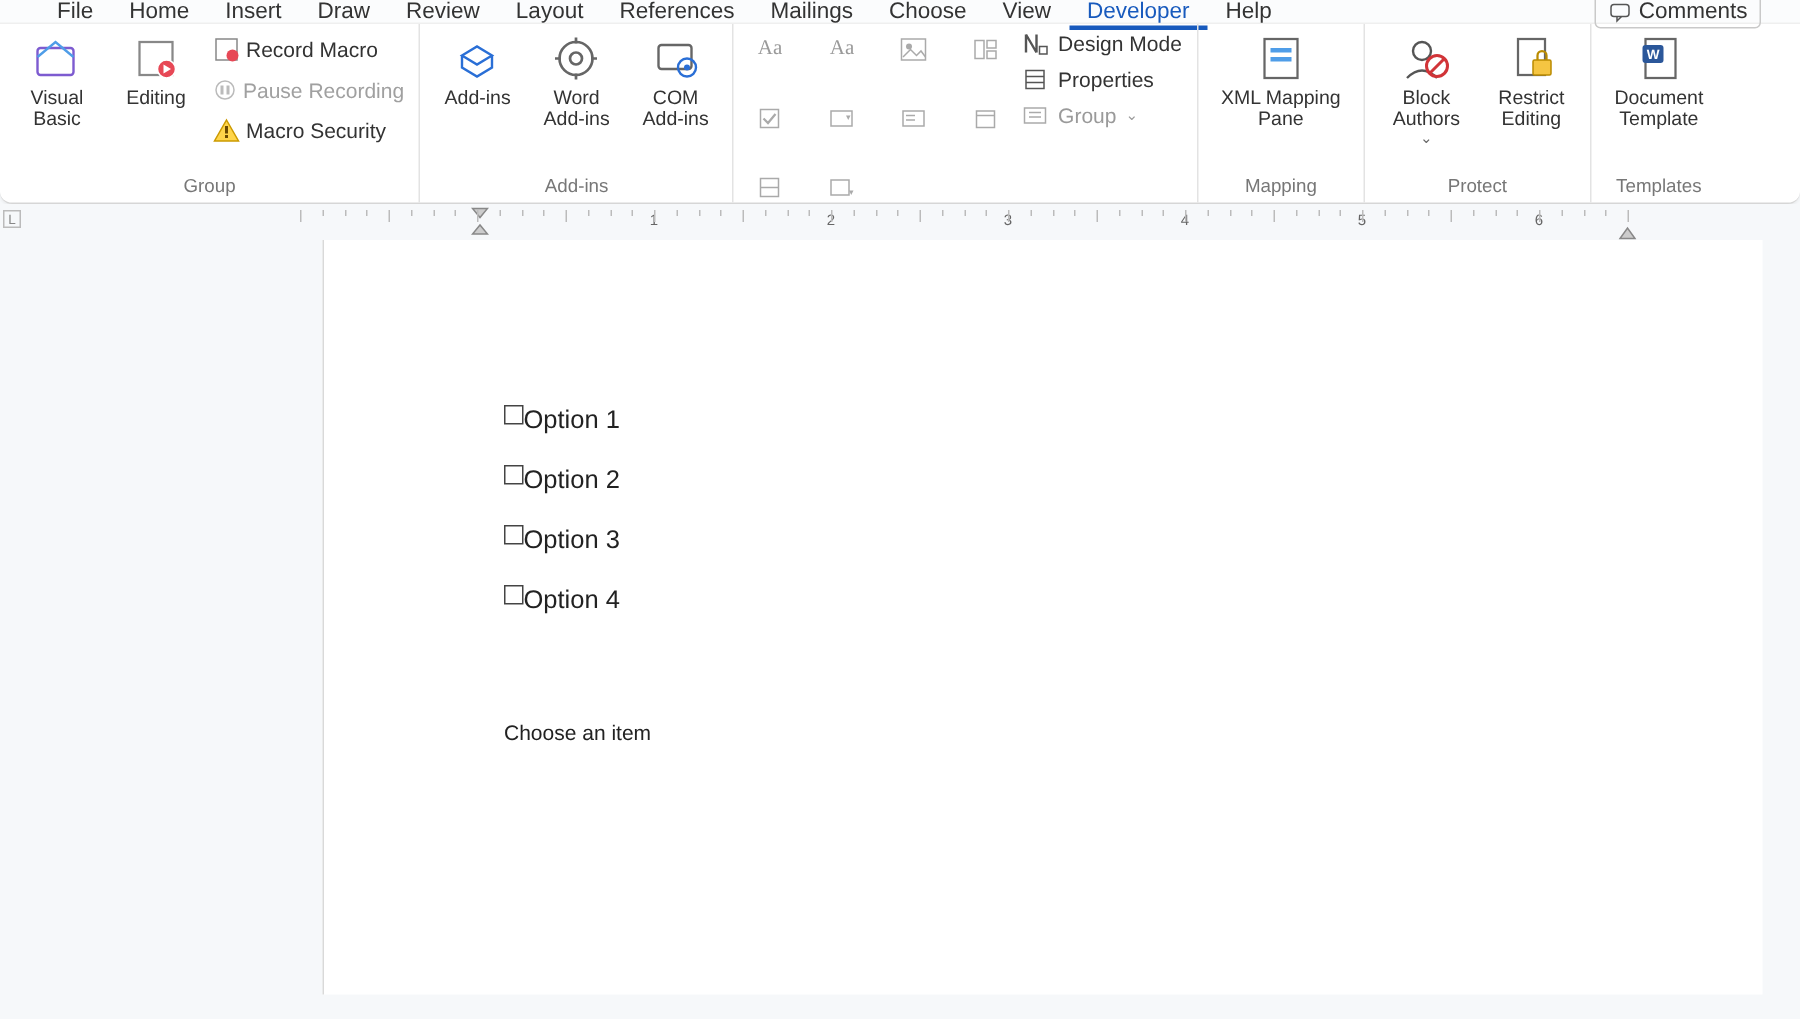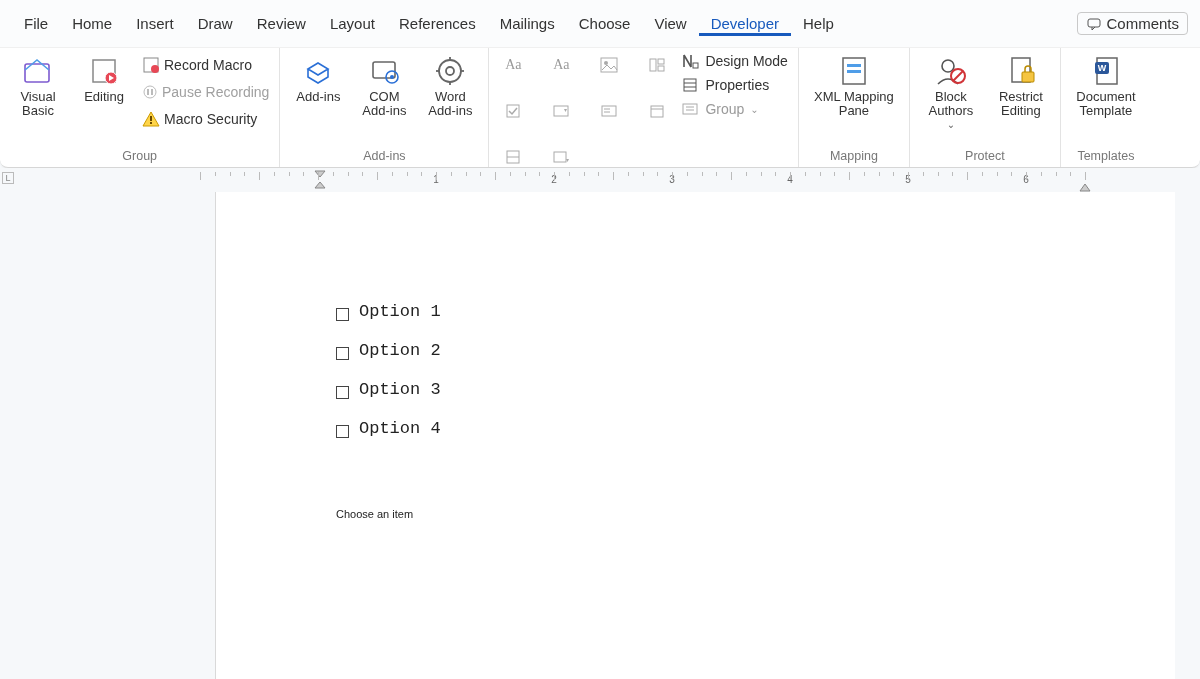--- a/index.html
+++ b/index.html
@@ -1,17 +1,17 @@
 <!DOCTYPE html>
 <html><head>
 <meta charset="utf-8">
 <style>
   * { box-sizing: border-box; margin: 0; padding: 0; }
   html, body { width: 1200px; height: 679px; font-family: "Segoe UI", Arial, sans-serif; background: #f6f8fa; overflow: hidden; }
-  .tabs { display: flex; align-items: center; height: 48px; padding: 0 12px; background:#fbfcfd; border-bottom:1px solid #f0f0f0;}
+  .tabs { display: flex; align-items: center; height: 16px; padding: 0 26px; background:#fbfcfd; border-bottom:1px solid #f0f0f0;}
   .tab { padding: 4px 12px; font-size: 15px; color:#333; cursor:pointer; }
   .tab.active { color:#185abd; border-bottom: 3px solid #185abd; padding-bottom:1px;}
   .comments-btn { margin-left:auto; border:1px solid #c9c9c9; border-radius:4px; padding:2px 8px; font-size:15px; color:#333; display:flex; align-items:center; gap:4px; cursor:pointer;}
   .ribbon { display:flex; background:#ffffff; border-bottom:1px solid #d6d6d6; height:120px; border-radius:0 0 8px 8px; box-shadow:0 1px 2px rgba(0,0,0,0.05);}
   .group { border-right:1px solid #e3e3e3; padding:4px 10px 0 10px; display:flex; flex-direction:column; justify-content:space-between; }
   .group:last-child { border-right:none;}
   .group-row { display:flex; align-items:flex-start; gap:10px;}
   .bigbtn { display:flex; flex-direction:column; align-items:center; width:56px; font-size:13px; color:#333; text-align:center; cursor:pointer; line-height:14px; padding-top:2px;}
   .bigbtn .ico { width:34px; height:34px; display:flex; align-items:center; justify-content:center; margin-bottom:2px;}
   .smbtn { display:flex; align-items:center; gap:4px; font-size:14px; color:#333; padding:2px 0; cursor:pointer;}
@@ -20,28 +20,28 @@
   .controls-col { display:flex; flex-direction:column; gap:6px; font-size:14px; color:#333;}
   .controls-col .row { display:flex; align-items:center; gap:6px;}
   .grey { color:#9a9a9a;}
   .ruler-area { height:24px; position:relative; background:#f6f8fa;}
   .ruler { position:absolute; left:200px; right:40px; top:4px; height:16px; font-size:10px; color:#666;}
   .ruler .tick { position:absolute; top:0; border-left:1px solid #bbb; height:6px;}
   .ruler .num { position:absolute; top:2px; transform:translateX(-50%); }
   .doc-area { position:relative; height:calc(679px - 32px - 120px - 24px); background:#f6f8fa;}
   .page { position:absolute; left:215px; top:0; width:960px; height:100%; background:#ffffff; border-left:1px solid #d9d9d9;}
   .doc-content { position:absolute; left:120px; top:110px; font-size:17px; color:#222;}
-  .opt { display:flex; align-items:flex-end; gap:10px; margin-bottom:20px;font-family:Liberation Mono, monospace;}
+  .opt { display:flex; align-items:flex-start; margin-bottom:20px;}
   .chk { width:13px; height:13px; border:1.5px solid #444; display:inline-block;}
   .date-row { margin-top:40px; display:flex; align-items:center;}
   .date-label { font-size:17px;}
   .date-handle { width:8px; height:22px; border:1px dotted #888; margin-left:2px; background:#eee;}
   .date-field { border:1px solid #888; background:#d7d7d7; color:#555; padding:2px 6px; font-size:16px; height:26px; display:flex; align-items:center;}
   .date-drop { width:26px; height:30px; border:1px solid #888; display:flex; align-items:center; justify-content:center; cursor:pointer; margin-left:2px; background:#f5f5f5;}
-  .choose-row { margin-top:70px; font-size:11px;}
+  .choose-row { margin-top:70px; font-size:14px;}
   svg { display:block;}
 </style>
 </head>
 <body>
 
 <div class="tabs" id="tabs">
     <div class="tab">File</div>
     <div class="tab">Home</div>
     <div class="tab">Insert</div>
     <div class="tab">Draw</div>
@@ -128,41 +128,41 @@
         <span class="ico">
             <svg width="32" height="32">
               <path d="M6 14 L16 8 L26 14 L16 20 Z M6 14 L6 22 L16 28 L26 22 L26 14" fill="none" stroke="#2a6fd6" stroke-width="1.6"></path>
             </svg>
           </span>
         <span>Add-ins</span>
       </div>
       <div class="bigbtn">
         <span class="ico">
             <svg width="32" height="32">
-              <rect x="5" y="7" width="22" height="16" rx="2" fill="none" stroke="#666" stroke-width="1.6"></rect>
-              <circle cx="24" cy="22" r="6" fill="none" stroke="#2a6fd6" stroke-width="1.6"></circle>
-              <circle cx="24" cy="22" r="2" fill="#2a6fd6"></circle>
-            </svg>
-          </span>
-        <span>COM Add-ins</span>
-      </div>
-      <div class="bigbtn">
-        <span class="ico">
-            <svg width="32" height="32">
               <circle cx="16" cy="16" r="11" fill="none" stroke="#666" stroke-width="1.8"></circle>
               <circle cx="16" cy="16" r="4" fill="none" stroke="#666" stroke-width="1.8"></circle>
               <g stroke="#666" stroke-width="1.8">
                 <line x1="16" y1="2" x2="16" y2="6"></line>
                 <line x1="16" y1="26" x2="16" y2="30"></line>
                 <line x1="2" y1="16" x2="6" y2="16"></line>
                 <line x1="26" y1="16" x2="30" y2="16"></line>
               </g>
             </svg>
           </span>
         <span>Word Add-ins</span>
+      </div>
+      <div class="bigbtn">
+        <span class="ico">
+            <svg width="32" height="32">
+              <rect x="5" y="7" width="22" height="16" rx="2" fill="none" stroke="#666" stroke-width="1.6"></rect>
+              <circle cx="24" cy="22" r="6" fill="none" stroke="#2a6fd6" stroke-width="1.6"></circle>
+              <circle cx="24" cy="22" r="2" fill="#2a6fd6"></circle>
+            </svg>
+          </span>
+        <span>COM Add-ins</span>
       </div>
     </div>
     <div class="group-label">Add-ins</div>
   </div>
 
   <div class="group" style="min-width:270px;">
     <div class="group-row">
       <div style="display:grid; grid-template-columns:repeat(4,28px); grid-template-rows:repeat(3,26px); gap:20px;">
         <div class="smbtn grey" style="justify-content:center;font-family:serif;">Aa</div>
         <div class="smbtn grey" style="justify-content:center;font-family:serif;">Aa</div>

